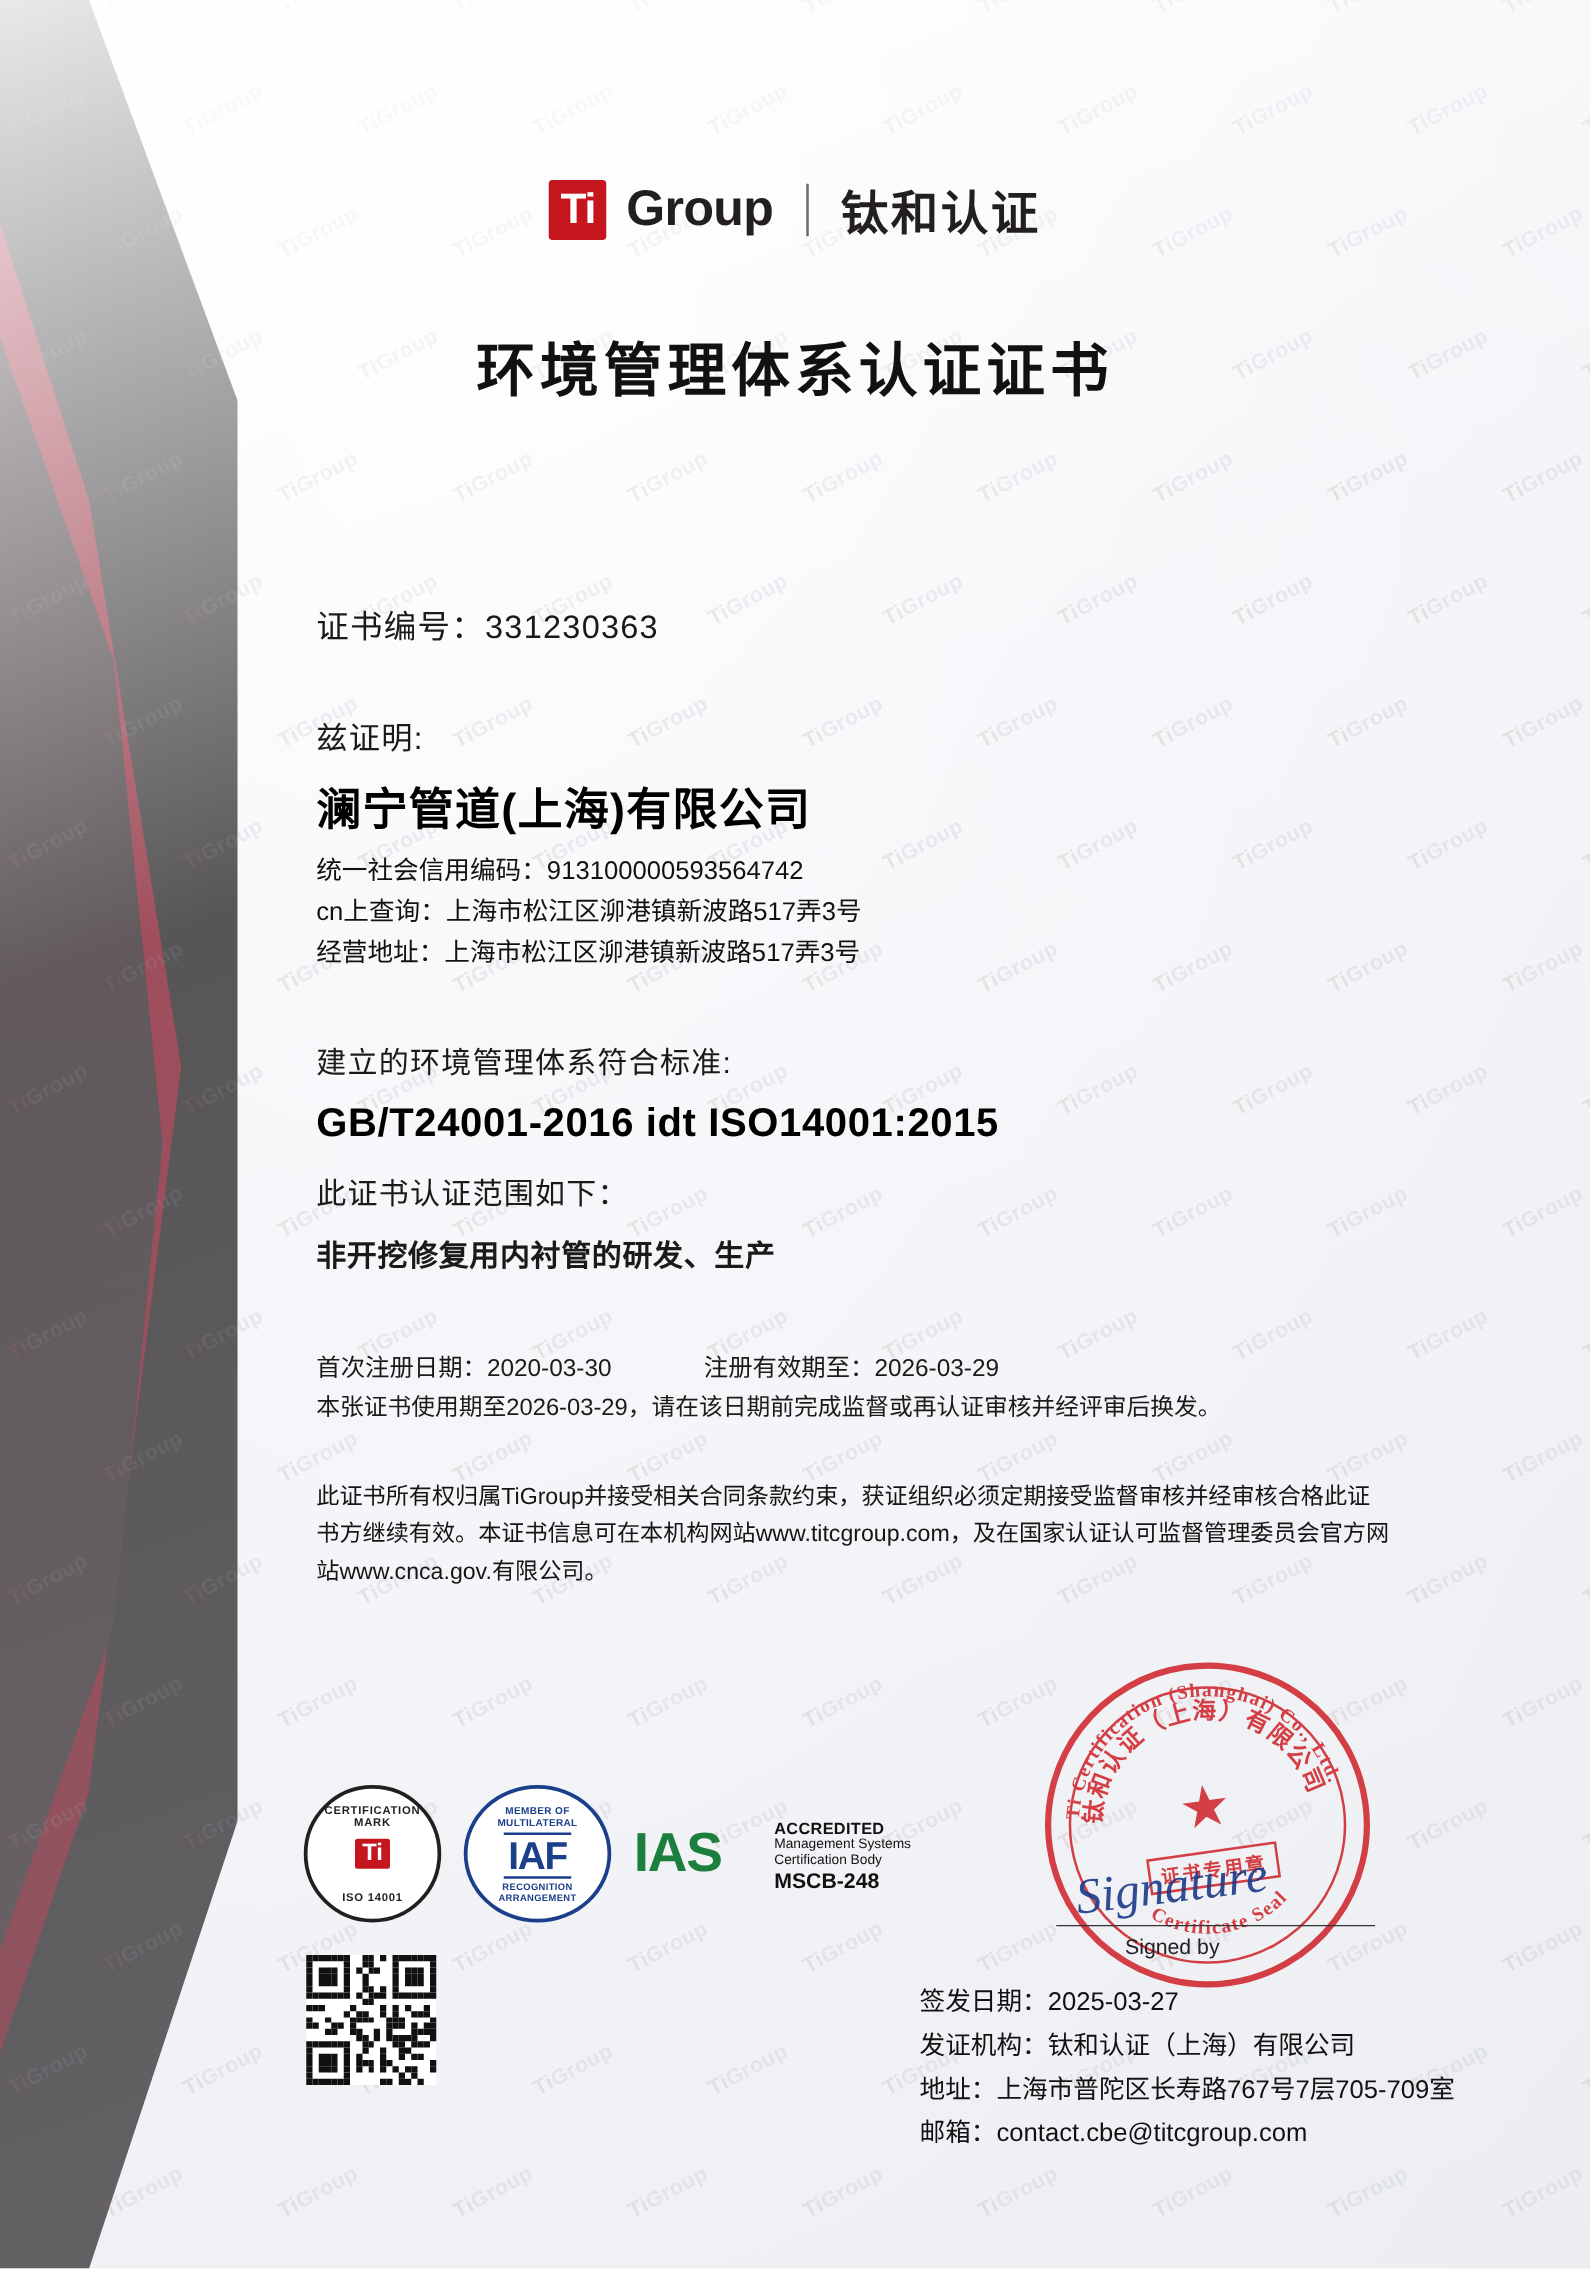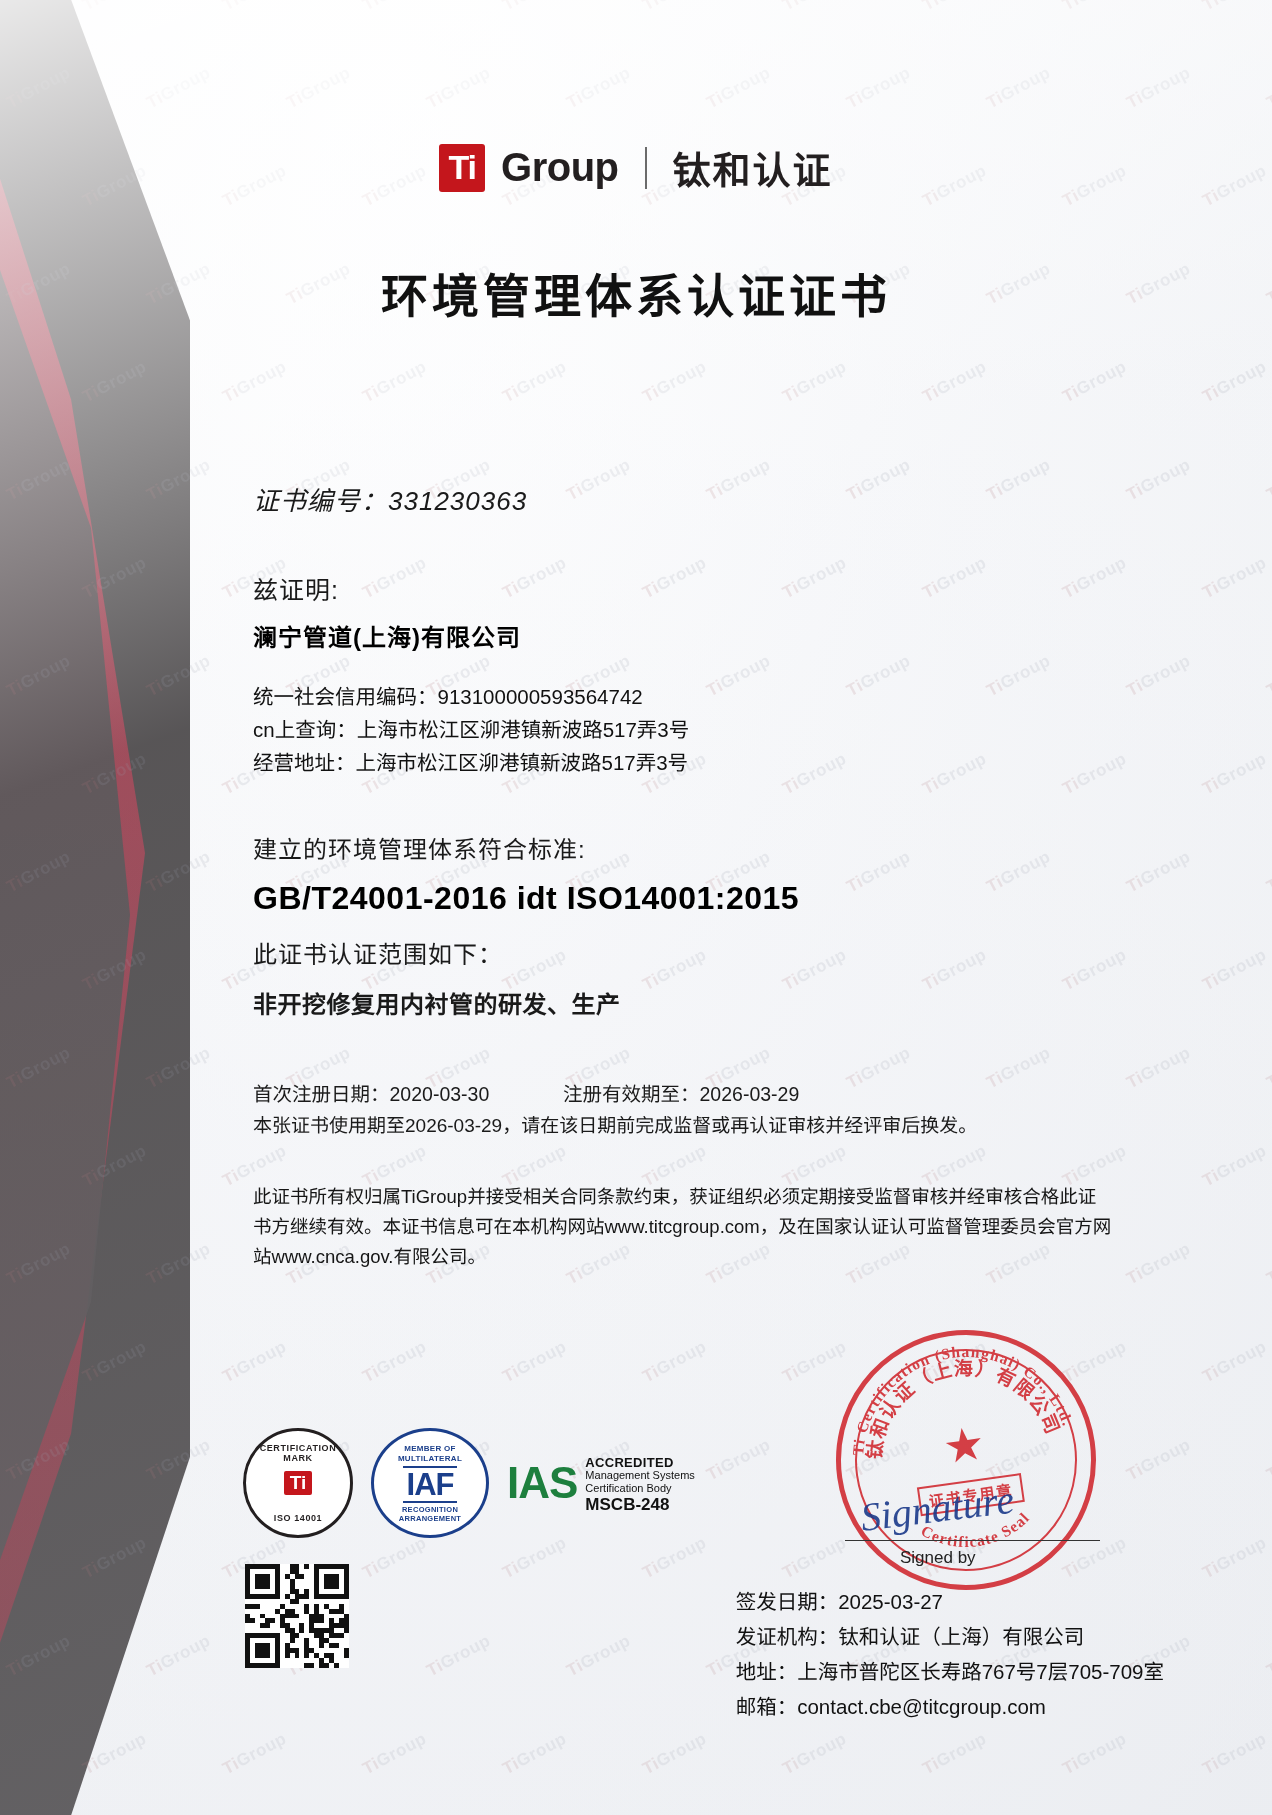--- a/index.html
+++ b/index.html
@@ -136,26 +136,26 @@
     width: 1272px;
     text-align: center;
     font-size: 47px;
     font-weight: 700;
     letter-spacing: 4px;
     color: #111111;
   }
 
   .body-block { position: absolute; left: 253px; width: 840px; }
 
-  .cert-no { top: 480px; font-size: 26px; letter-spacing: 1px; font-style: italic; }
+  .cert-no { top: 480px; font-size: 26px; letter-spacing: 1px; }
   .hereby  { top: 570px; font-size: 25px; letter-spacing: 1px; }
 
   .company {
     top: 618px;
-    font-size: 24px;
+    font-size: 36px;
     font-weight: 700;
     letter-spacing: 1px;
     color: #000;
   }
 
   .org-lines { top: 680px; font-size: 20.5px; line-height: 33px; color: #111; }
 
   .std-intro { top: 830px; font-size: 24px; letter-spacing: 1px; }
   .std-value {
     top: 880px;
@@ -244,21 +244,21 @@
     text-align: center; line-height: 9px;
   }
 
   .mark-ias {
     display: flex; align-items: center; gap: 8px;
   }
   .mark-ias .ias-word {
     font-size: 44px; font-weight: 700; color: #1d7f3e; line-height: 1;
     letter-spacing: -1px;
   }
-  .mark-ias .ias-text { font-size: 11px; color: #111; line-height: 13px; }
+  .mark-ias .ias-text { font-size: 11px; color: #111; line-height: 13px; margin-left: 34px; }
   .mark-ias .ias-acc { font-weight: 700; font-size: 13px; letter-spacing: 0.3px; }
   .mark-ias .ias-code {
     font-weight: 700; font-size: 17px; margin-top: 3px;
   }
 
   
   .qr {
     position: absolute;
     top: 1564px;
     left: 245px;

